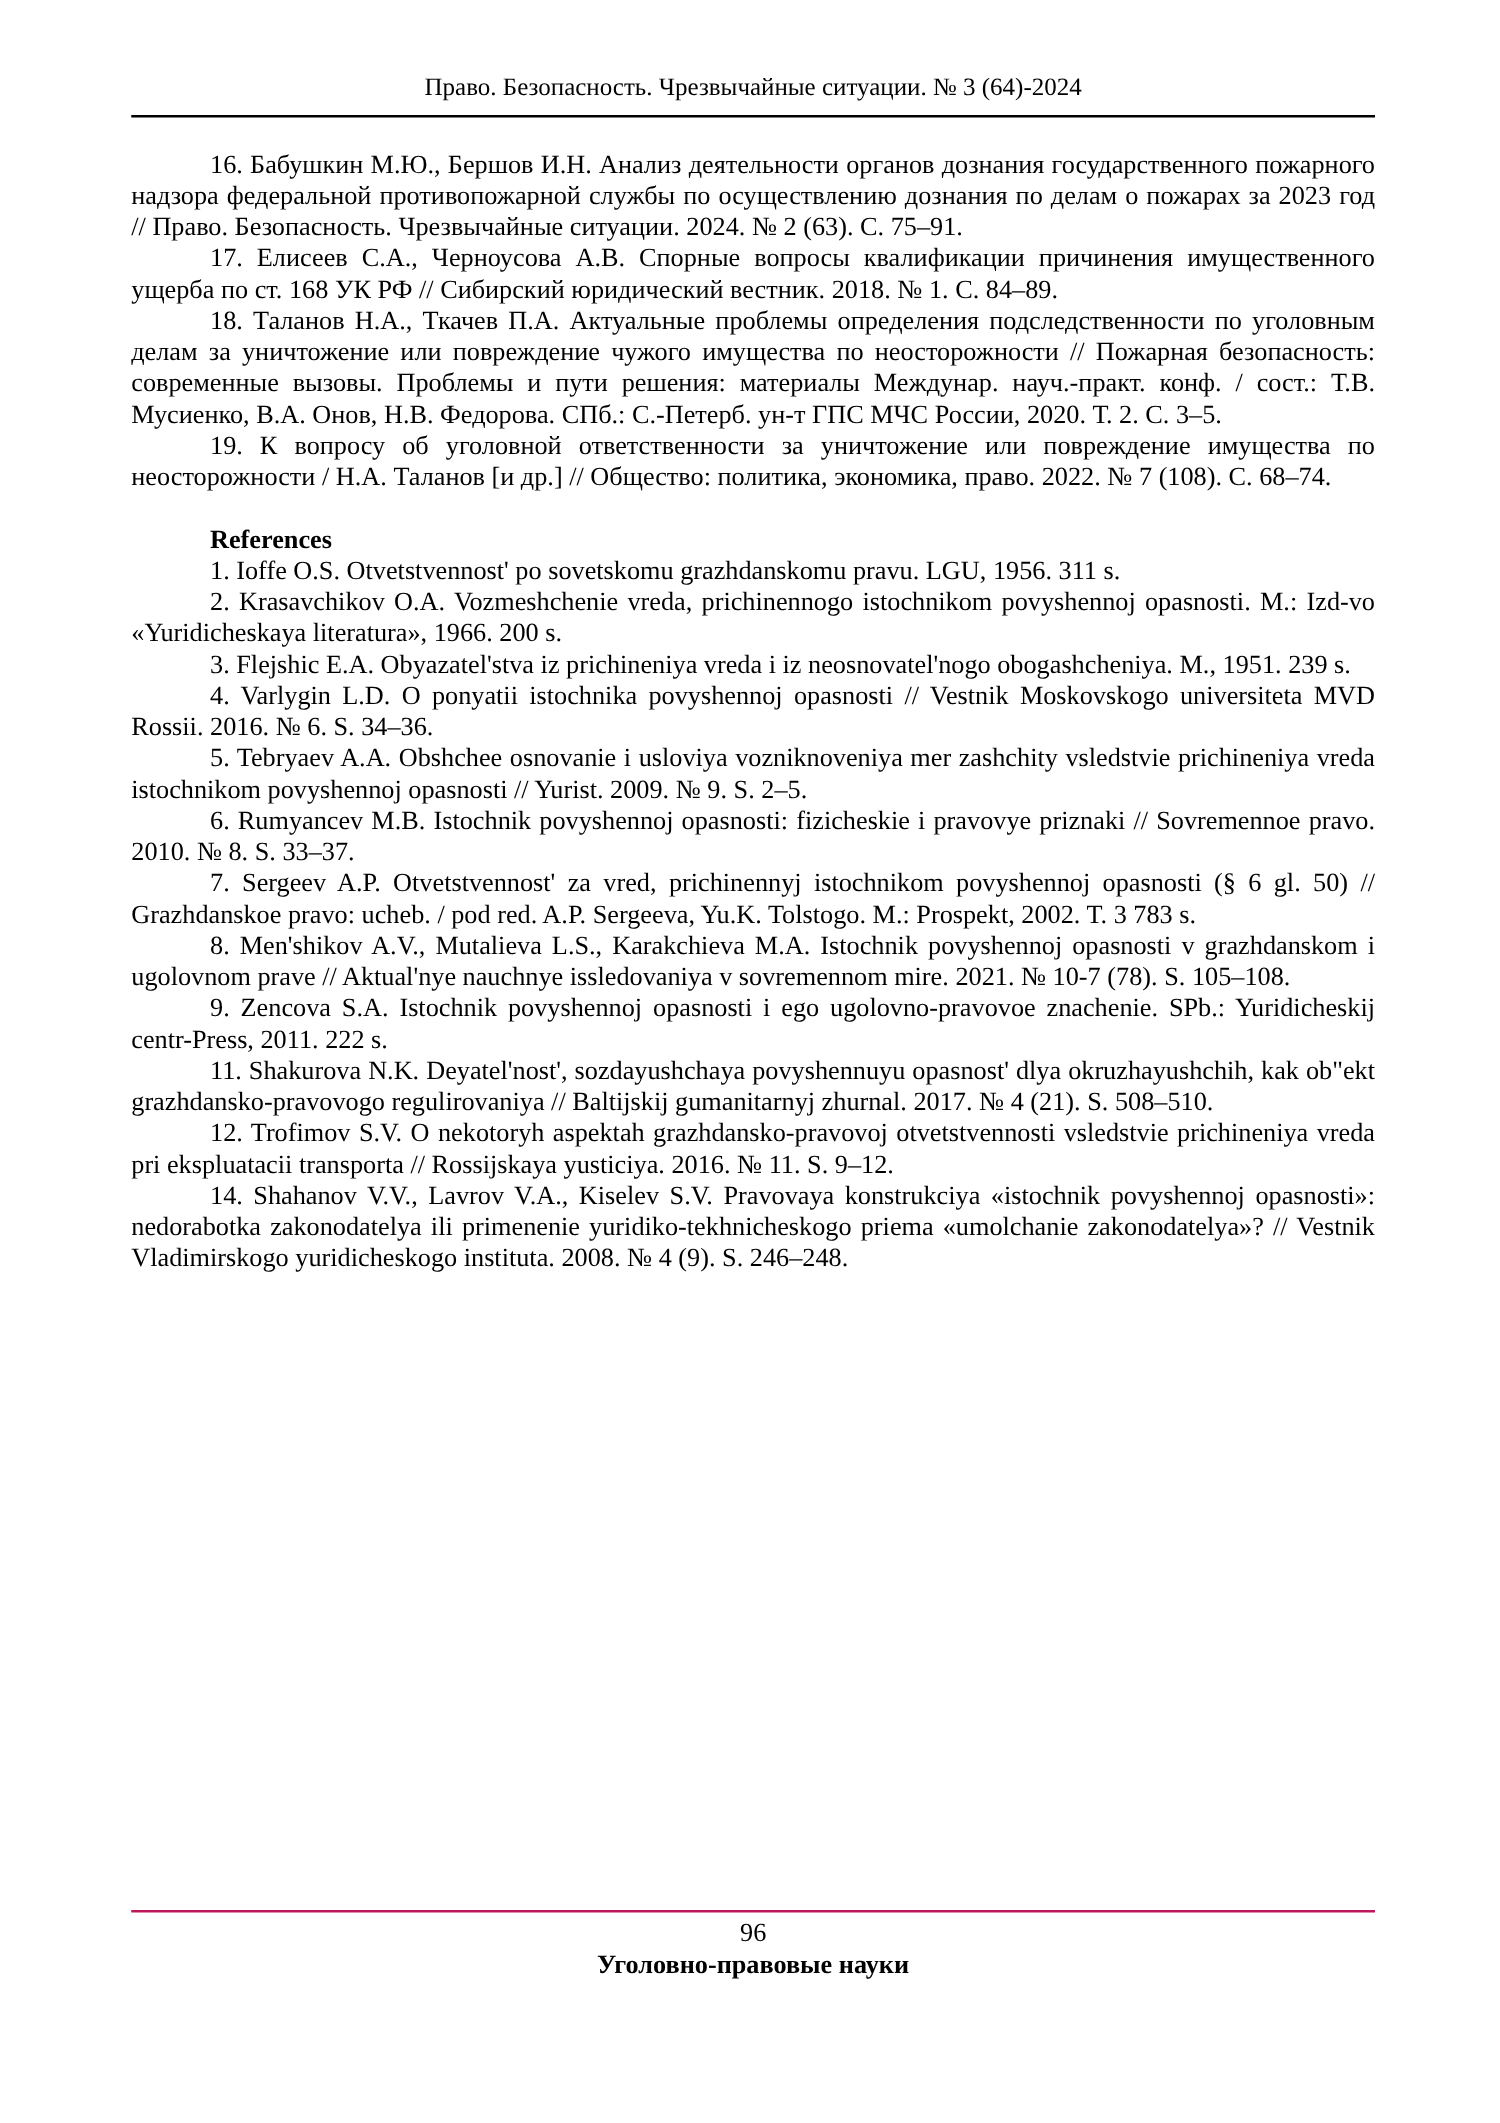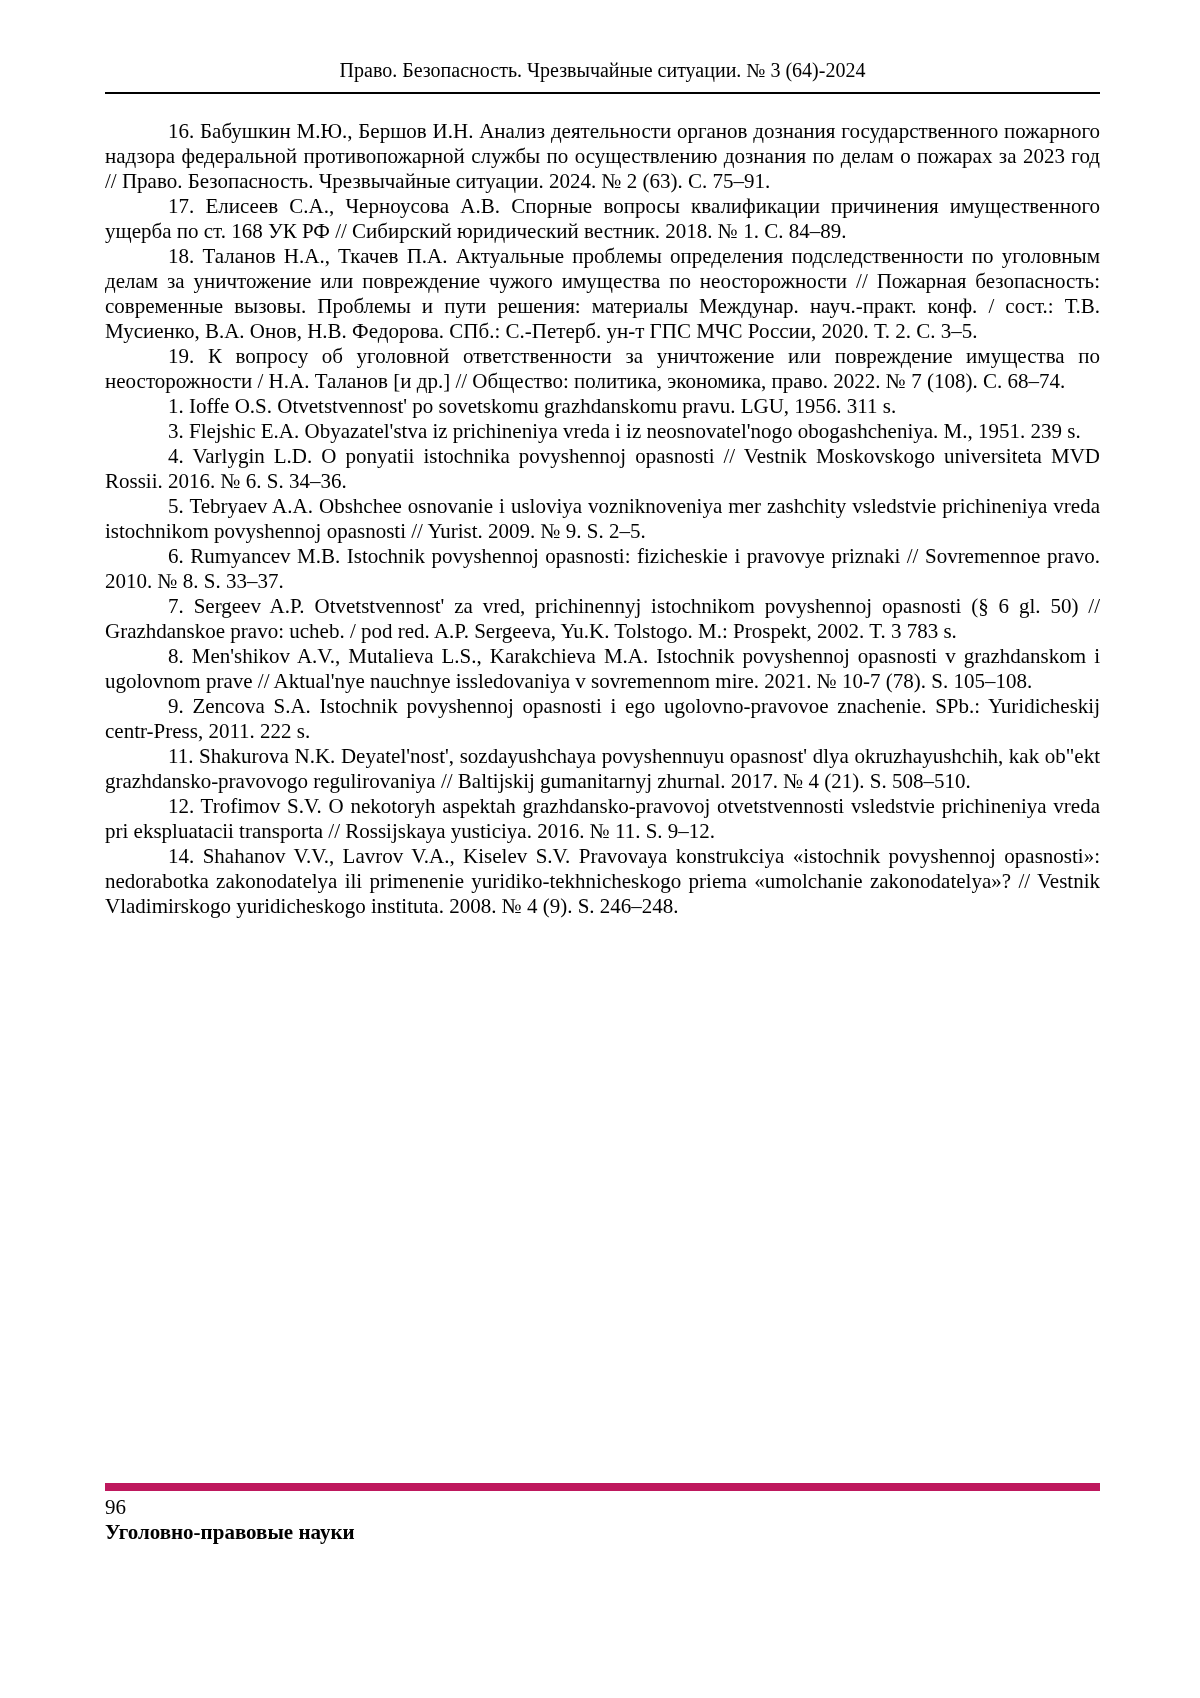--- a/index.html
+++ b/index.html
@@ -38,22 +38,23 @@
   }
   .references-heading {
     margin-top: 25px;
     text-indent: 63px;
     font-weight: bold;
   }
   .page-footer {
     position: absolute;
     left: 105px;
     right: 100px;
-    top: 1483px;
-    border-top: 8px solid #be185d;
+    top: 1528px;
+    border-top: 2px solid #be185d;
+    text-align: center;
     padding-top: 4px;
   }
   .page-number { display: block; }
   .section-name { display: block; font-weight: bold; }
 </style>
 </head>
 <body>
 
 <div class="page">
 
@@ -63,23 +64,25 @@
 
     <div class="body-text">
 
       <section>
           <p class="ref-entry">16. Бабушкин М.Ю., Бершов И.Н. Анализ деятельности органов дознания государственного пожарного надзора федеральной противопожарной службы по осуществлению дознания по делам о пожарах за 2023 год // Право. Безопасность. Чрезвычайные ситуации. 2024. № 2 (63). С. 75–91.</p>
           <p class="ref-entry">17. Елисеев С.А., Черноусова А.В. Спорные вопросы квалификации причинения имущественного ущерба по ст. 168 УК РФ // Сибирский юридический вестник. 2018. № 1. С. 84–89.</p>
           <p class="ref-entry">18. Таланов Н.А., Ткачев П.А. Актуальные проблемы определения подследственности по уголовным делам за уничтожение или повреждение чужого имущества по неосторожности // Пожарная безопасность: современные вызовы. Проблемы и пути решения: материалы Междунар. науч.-практ. конф. / сост.: Т.В. Мусиенко, В.А. Онов, Н.В. Федорова. СПб.: С.-Петерб. ун-т ГПС МЧС России, 2020. Т. 2. С. 3–5.</p>
           <p class="ref-entry">19. К вопросу об уголовной ответственности за уничтожение или повреждение имущества по неосторожности / Н.А. Таланов [и др.] // Общество: политика, экономика, право. 2022. № 7 (108). С. 68–74.</p>
         </section>
 
+      <p class="references-heading">References</p>
 
       <section>
           <p class="ref-entry">1. Ioffe O.S. Otvetstvennost' po sovetskomu grazhdanskomu pravu. LGU, 1956. 311 s.</p>
+          <p class="ref-entry">2. Krasavchikov O.A. Vozmeshchenie vreda, prichinennogo istochnikom povyshennoj opasnosti. M.: Izd-vo «Yuridicheskaya literatura», 1966. 200 s.</p>
           <p class="ref-entry">3. Flejshic E.A. Obyazatel'stva iz prichineniya vreda i iz neosnovatel'nogo obogashcheniya. M., 1951. 239 s.</p>
           <p class="ref-entry">4. Varlygin L.D. O ponyatii istochnika povyshennoj opasnosti // Vestnik Moskovskogo universiteta MVD Rossii. 2016. № 6. S. 34–36.</p>
           <p class="ref-entry">5. Tebryaev A.A. Obshchee osnovanie i usloviya vozniknoveniya mer zashchity vsledstvie prichineniya vreda istochnikom povyshennoj opasnosti // Yurist. 2009. № 9. S. 2–5.</p>
           <p class="ref-entry">6. Rumyancev M.B. Istochnik povyshennoj opasnosti: fizicheskie i pravovye priznaki // Sovremennoe pravo. 2010. № 8. S. 33–37.</p>
           <p class="ref-entry">7. Sergeev A.P. Otvetstvennost' za vred, prichinennyj istochnikom povyshennoj opasnosti (§ 6 gl. 50) // Grazhdanskoe pravo: ucheb. / pod red. A.P. Sergeeva, Yu.K. Tolstogo. M.: Prospekt, 2002. T. 3 783 s.</p>
           <p class="ref-entry">8. Men'shikov A.V., Mutalieva L.S., Karakchieva M.A. Istochnik povyshennoj opasnosti v grazhdanskom i ugolovnom prave // Aktual'nye nauchnye issledovaniya v sovremennom mire. 2021. № 10-7 (78). S. 105–108.</p>
           <p class="ref-entry">9. Zencova S.A. Istochnik povyshennoj opasnosti i ego ugolovno-pravovoe znachenie. SPb.: Yuridicheskij centr-Press, 2011. 222 s.</p>
           <p class="ref-entry">11. Shakurova N.K. Deyatel'nost', sozdayushchaya povyshennuyu opasnost' dlya okruzhayushchih, kak ob"ekt grazhdansko-pravovogo regulirovaniya // Baltijskij gumanitarnyj zhurnal. 2017. № 4 (21). S. 508–510.</p>
           <p class="ref-entry">12. Trofimov S.V. O nekotoryh aspektah grazhdansko-pravovoj otvetstvennosti vsledstvie prichineniya vreda pri ekspluatacii transporta // Rossijskaya yusticiya. 2016. № 11. S. 9–12.</p>
           <p class="ref-entry">14. Shahanov V.V., Lavrov V.A., Kiselev S.V. Pravovaya konstrukciya «istochnik povyshennoj opasnosti»: nedorabotka zakonodatelya ili primenenie yuridiko-tekhnicheskogo priema «umolchanie zakonodatelya»? // Vestnik Vladimirskogo yuridicheskogo instituta. 2008. № 4 (9). S. 246–248.</p>

